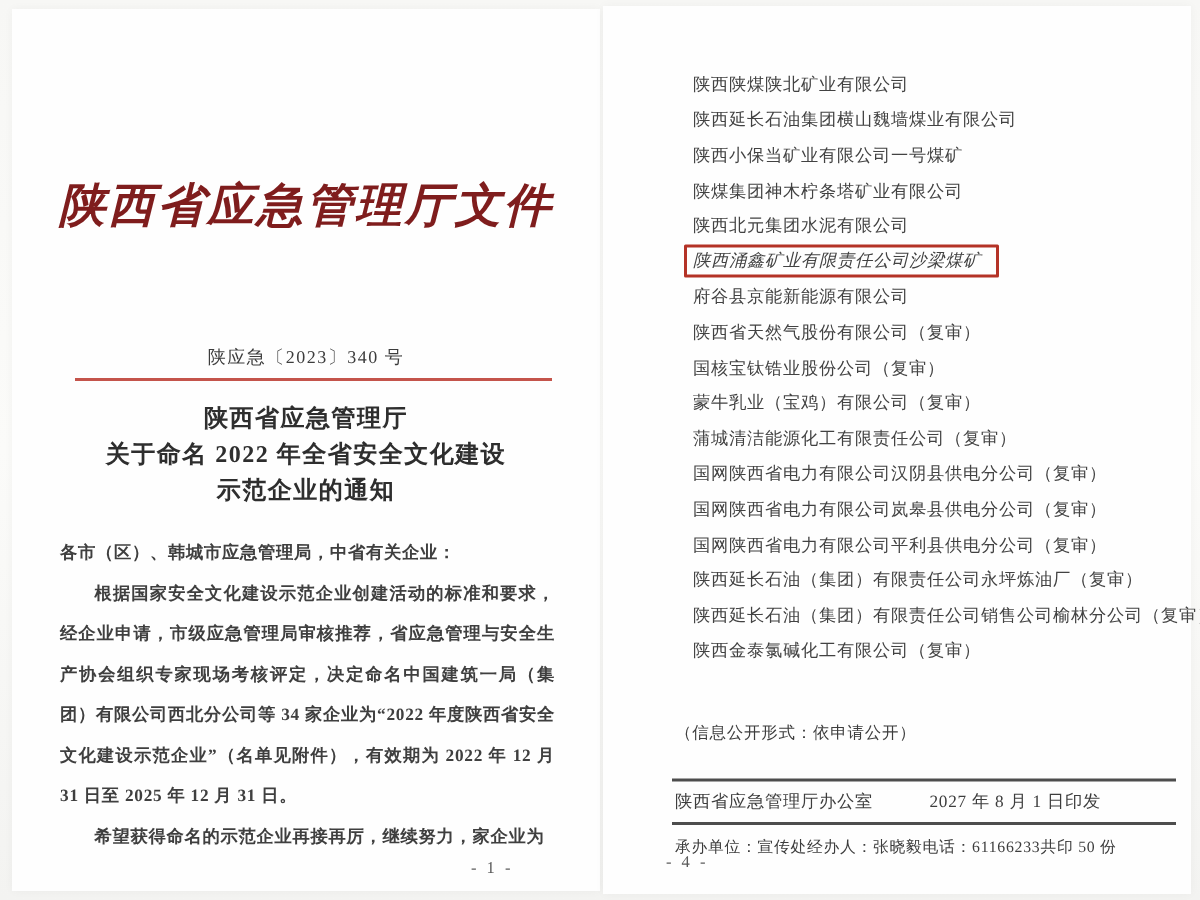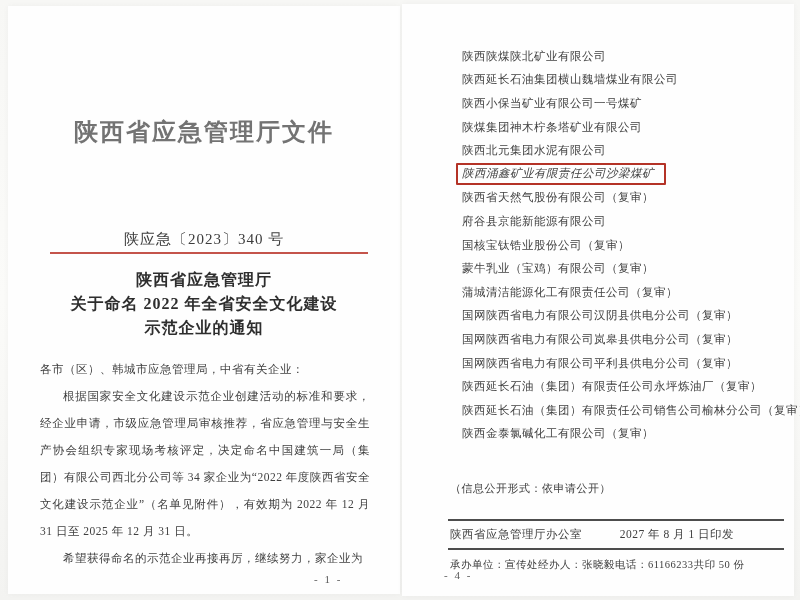--- a/index.html
+++ b/index.html
@@ -8,29 +8,29 @@
     background:#f4f4f2;
     font-family:"Liberation Serif","DejaVu Serif",serif;
   }
   .sheet{position:relative;width:800px;height:600px;background:linear-gradient(180deg,#f7f7f5 0%,#fbfbf9 50%,#f3f3f1 100%);}
   .page{position:absolute;background:#fefefe;}
   .page-left{left:8px;top:6px;width:392px;height:588px;box-shadow:0 0 6px rgba(0,0,0,0.04);}
   .page-right{left:402px;top:4px;width:392px;height:592px;box-shadow:0 0 6px rgba(0,0,0,0.04);}
 
   
   .red-title{position:absolute;top:110px;left:0;right:0;text-align:center;
-    font-size:24px;font-weight:bold;color:#737373;letter-spacing:2px;white-space:nowrap;}
+    font-size:31px;font-weight:bold;color:#7f1d1d;letter-spacing:2px;white-space:nowrap;font-style:italic;}
   .doc-number{position:absolute;top:224px;left:0;right:0;text-align:center;
-    font-size:15px;color:#3c3c3c;letter-spacing:1px;}
+    font-size:12px;color:#3c3c3c;letter-spacing:1px;}
   .red-rule{position:absolute;top:246px;left:42px;right:32px;height:2px;background:#c4544b;}
   .notice-title{position:absolute;top:262px;left:0;right:0;text-align:center;
     font-size:16px;font-weight:bold;color:#2e2e2e;line-height:24px;letter-spacing:1px;}
   .body-text{position:absolute;top:350px;left:32px;right:30px;
     font-size:11.5px;line-height:27px;color:#3f3f3f;text-align:justify;letter-spacing:0.5px;}
-  .body-text p{margin:0;}
+  .body-text p{margin:0;font-weight:bold;}
   .para{text-indent:2em;}
   .page-num{font-size:11px;color:#5a5a5a;letter-spacing:2px;}
   .pn-left{position:absolute;top:567px;left:306px;}
 
   
   .company-list{position:absolute;top:32px;left:60px;right:6px;}
   .co-row{height:23.6px;display:flex;align-items:center;}
   .co-text{font-size:11.5px;color:#424242;white-space:nowrap;letter-spacing:0.5px;margin-top:17px;}
   .boxed{border:2px solid #b43327;padding:1px 10px 2px 4px;margin-left:-6px;border-radius:1px;font-style:italic;}
 
@@ -80,24 +80,24 @@
       <div class="co-row">
           <span class="co-text">陕煤集团神木柠条塔矿业有限公司</span>
         </div>
       <div class="co-row">
           <span class="co-text">陕西北元集团水泥有限公司</span>
         </div>
       <div class="co-row">
           <span class="co-text boxed">陕西涌鑫矿业有限责任公司沙梁煤矿</span>
         </div>
       <div class="co-row">
-          <span class="co-text">陕西省天然气股份有限公司（复审）</span>
+          <span class="co-text">府谷县京能新能源有限公司</span>
         </div>
       <div class="co-row">
-          <span class="co-text">府谷县京能新能源有限公司</span>
+          <span class="co-text">陕西省天然气股份有限公司（复审）</span>
         </div>
       <div class="co-row">
           <span class="co-text">国核宝钛锆业股份公司（复审）</span>
         </div>
       <div class="co-row">
           <span class="co-text">蒙牛乳业（宝鸡）有限公司（复审）</span>
         </div>
       <div class="co-row">
           <span class="co-text">蒲城清洁能源化工有限责任公司（复审）</span>
         </div>

